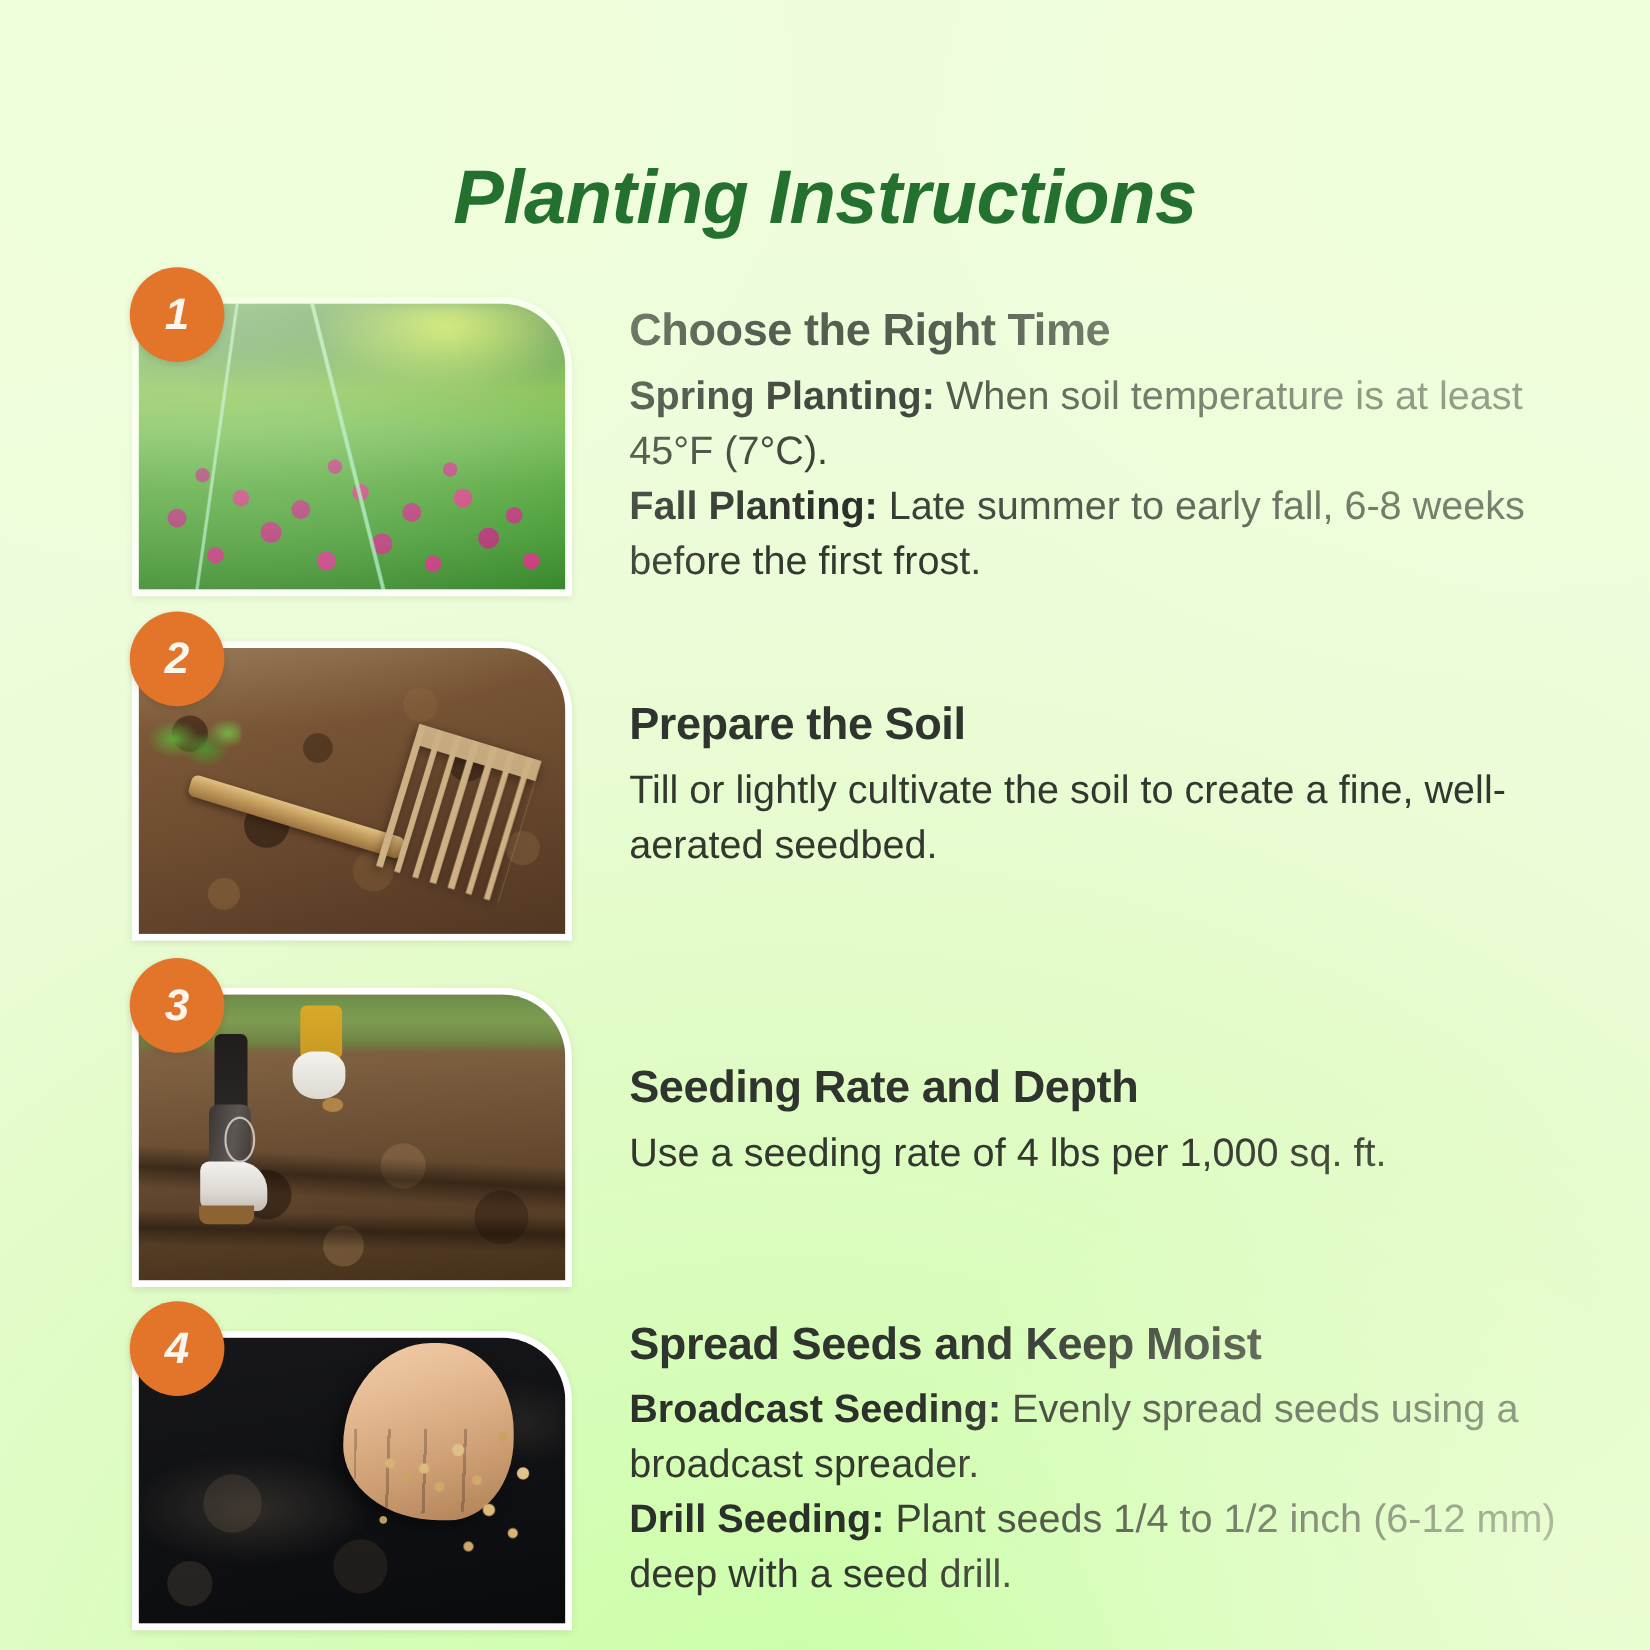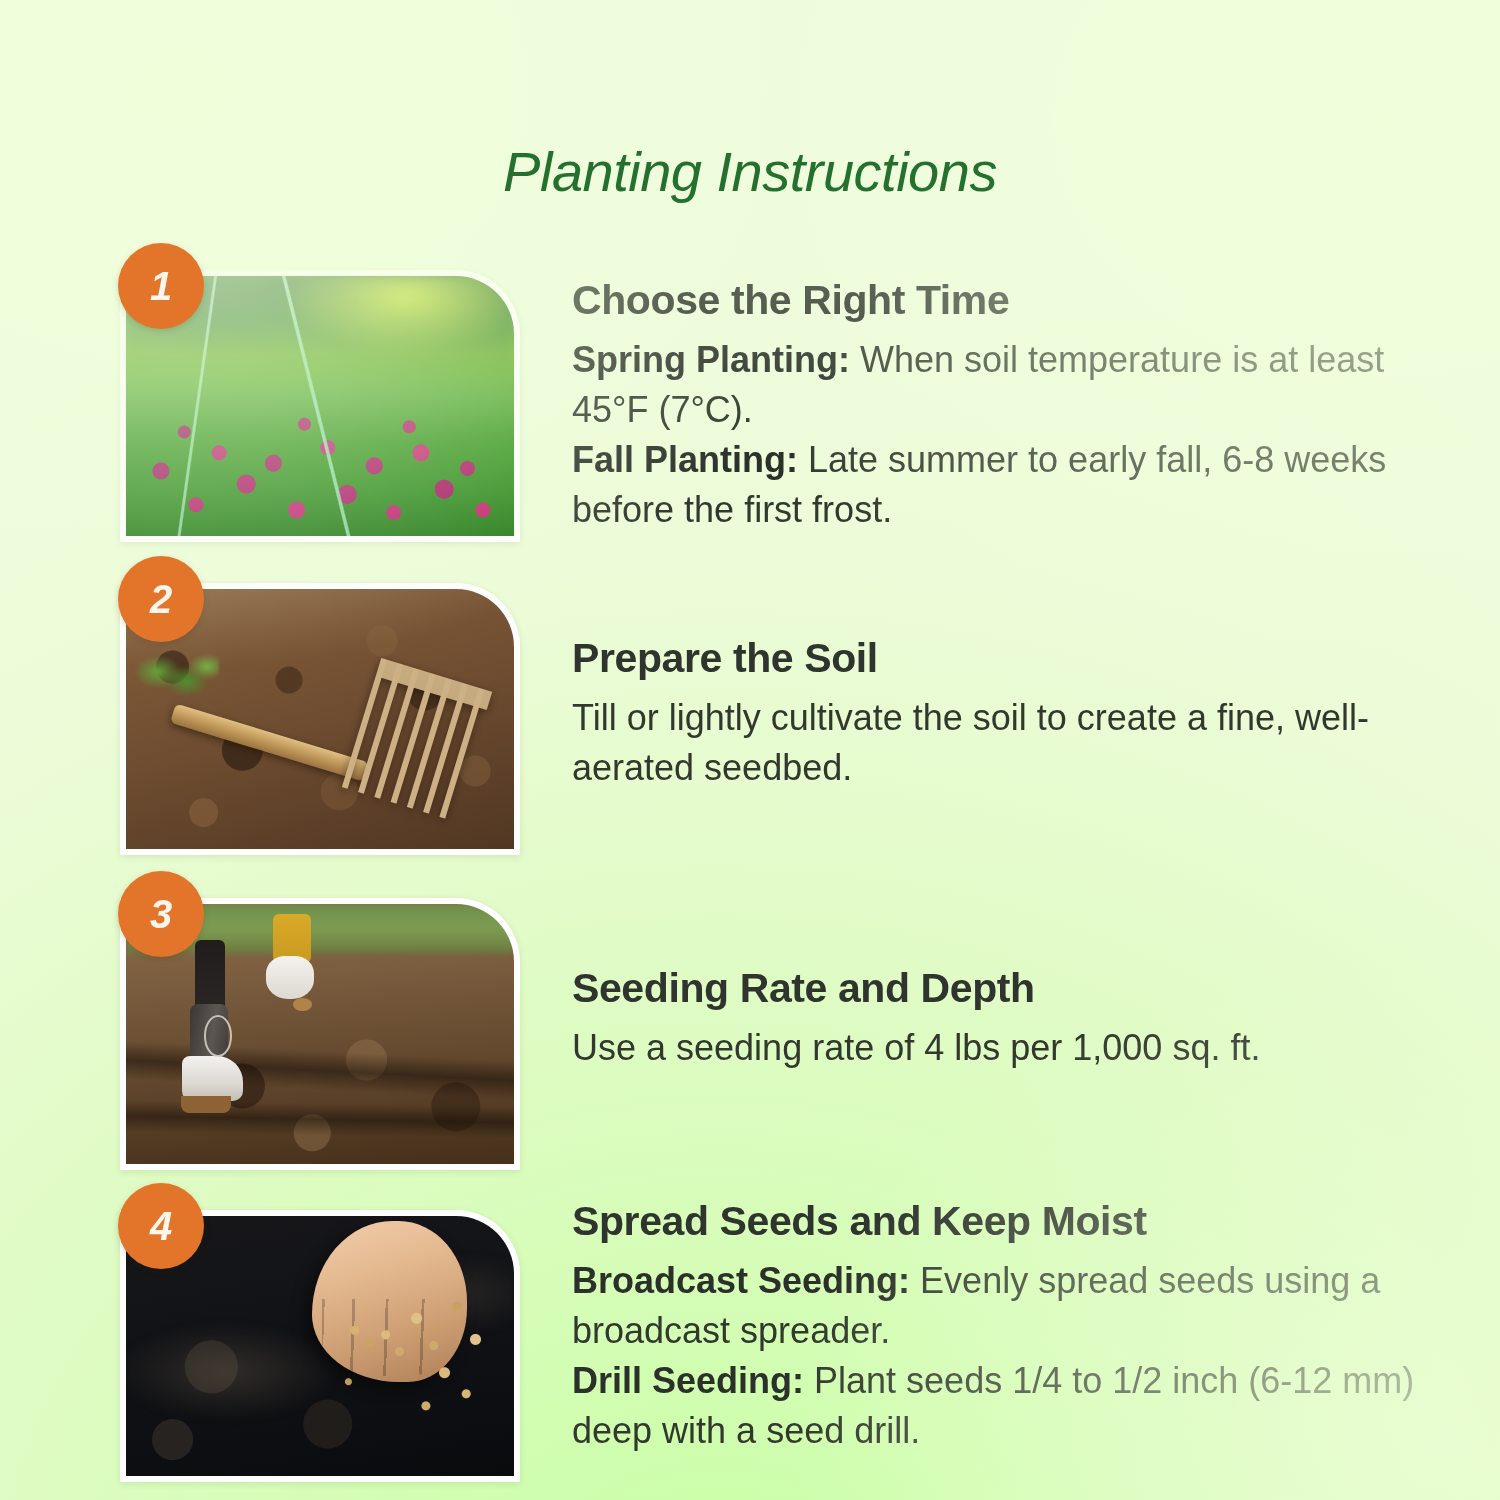--- a/index.html
+++ b/index.html
@@ -34,23 +34,23 @@
       radial-gradient(60% 45% at 96% 96%, rgba(236,253,214,0.75) 0%, rgba(236,253,214,0) 72%);
   }
 
   
   .title {
     position: absolute;
     top: 86px;
     left: 0;
     width: 1500px;
     text-align: center;
-    font-size: 56px;
+    font-size: 69px;
     line-height: 96px;
-    font-weight: 400;
+    font-weight: 700;
     font-style: italic;
     letter-spacing: -0.5px;
     color: #23702f;
     white-space: nowrap;
     z-index: 5;
   }
 
   
   .step {
     position: absolute;

